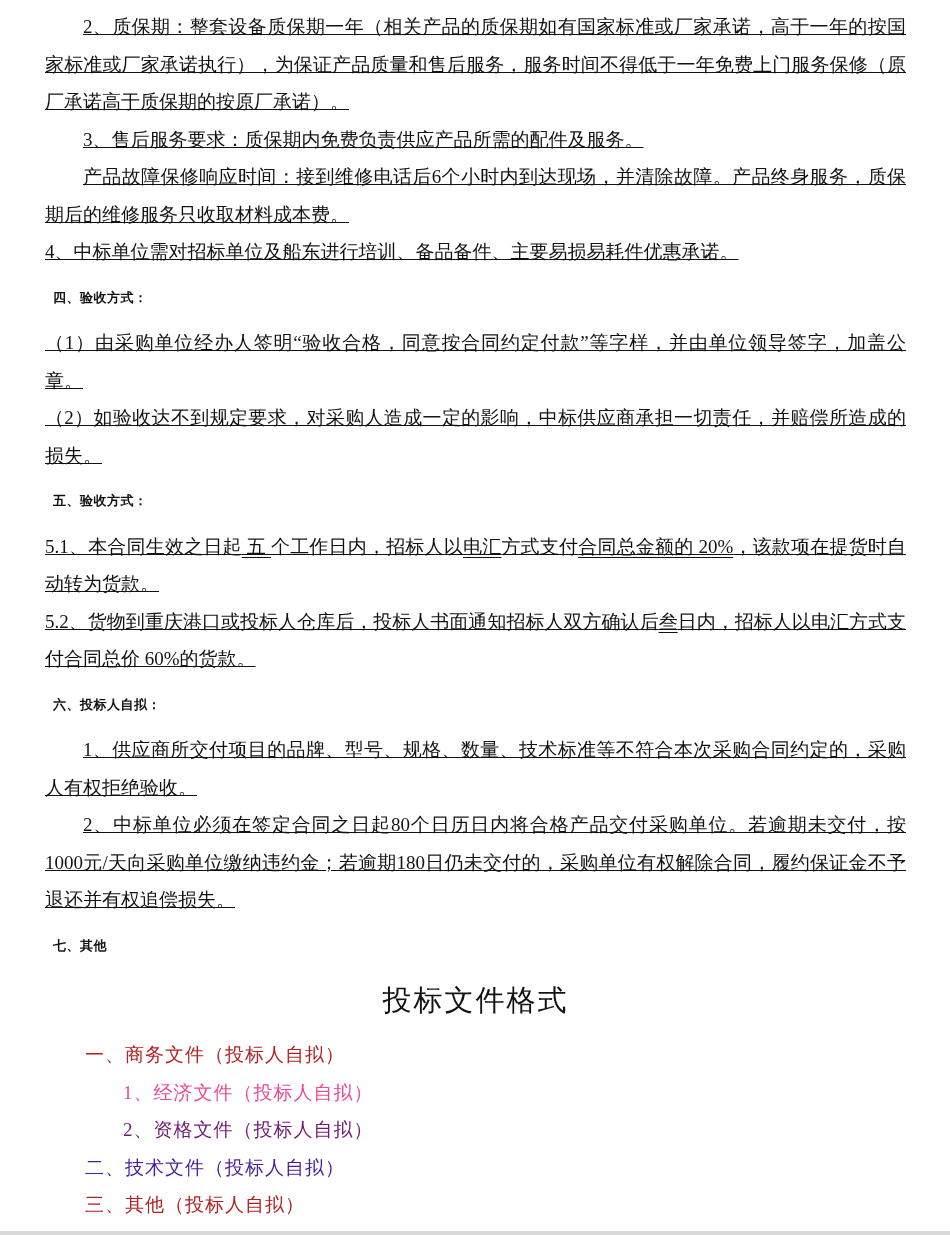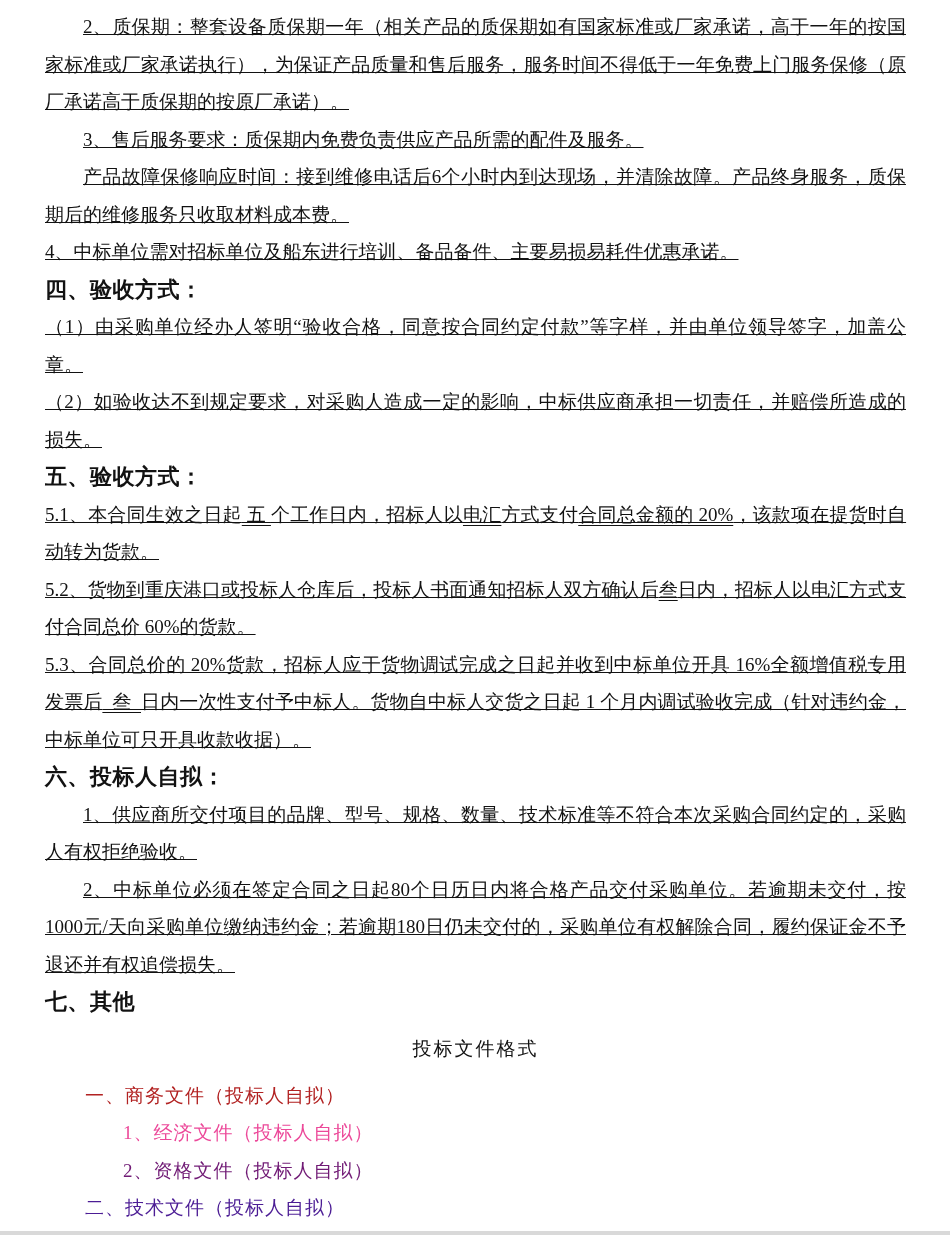--- a/index.html
+++ b/index.html
@@ -24,35 +24,35 @@
     text-align: justify;
   }
   .para {
     margin: 0;
     text-decoration: underline;
   }
   .indent {
     text-indent: 2em;
   }
   .heading {
-    margin: 0;
-    font-size: 22px;
+    margin: 8px;
+    font-size: 13px;
     font-weight: bold;
     line-height: 37.5px;
     font-family: "Liberation Sans", "DejaVu Sans", sans-serif;
     letter-spacing: 0.5px;
   }
   .u {
     text-decoration: underline;
     text-underline-offset: 4px;
     text-decoration-thickness: 1px;
   }
   .doc-title {
-    margin: 8px;
-    font-size: 19px;
+    margin: 16px;
+    font-size: 29px;
     font-weight: 400;
     line-height: 40px;
     text-align: center;
     text-indent: 0;
     letter-spacing: 2px;
   }
   .red-item {
     margin: 0;
     font-weight: normal;
     line-height: 37.5px;
@@ -87,21 +87,20 @@
   <p class="para">（1）由采购单位经办人签明“验收合格，同意按合同约定付款”等字样，并由单位领导签字，加盖公章。</p>
 
   <p class="para">（2）如验收达不到规定要求，对采购人造成一定的影响，中标供应商承担一切责任，并赔偿所造成的损失。</p>
 
   <h3 class="heading">五、验收方式：</h3>
 
   <p class="para"><span>5.1、本合同生效之日起</span><span class="u">&nbsp;五&nbsp;</span><span>个工作日内，招标人以</span><span class="u">电汇</span><span>方式支付</span><span class="u">合同总金额的 20%</span><span>，该款项在提货时自动转为货款。</span></p>
 
   <p class="para"><span>5.2、货物到重庆港口或投标人仓库后，投标人书面通知招标人双方确认后</span><span class="u">叁</span><span>日内，招标人以电汇方式支付合同总价 60%的货款。</span></p>
 
-  <p class="para"><span>5.3、合同总价的 20%货款，招标人应于货物调试完成之日起并收到中标单位开具 16%全额增值税专用发票后</span><span class="u">&nbsp;&nbsp;叁&nbsp;&nbsp;</span><span>日内一次性支付予中标人。货物自中标人交货之日起 1 个月内调试验收完成（针对违约金，中标单位可只开具收款收据）。</span></p>
 
   <h3 class="heading">六、投标人自拟：</h3>
 
   <p class="para indent">1、供应商所交付项目的品牌、型号、规格、数量、技术标准等不符合本次采购合同约定的，采购人有权拒绝验收。</p>
 
   <p class="para indent">2、中标单位必须在签定合同之日起80个日历日内将合格产品交付采购单位。若逾期未交付，按1000元/天向采购单位缴纳违约金；若逾期180日仍未交付的，采购单位有权解除合同，履约保证金不予退还并有权追偿损失。</p>
 
   <h3 class="heading">七、其他</h3>
 
   <h1 class="doc-title">投标文件格式</h1>

